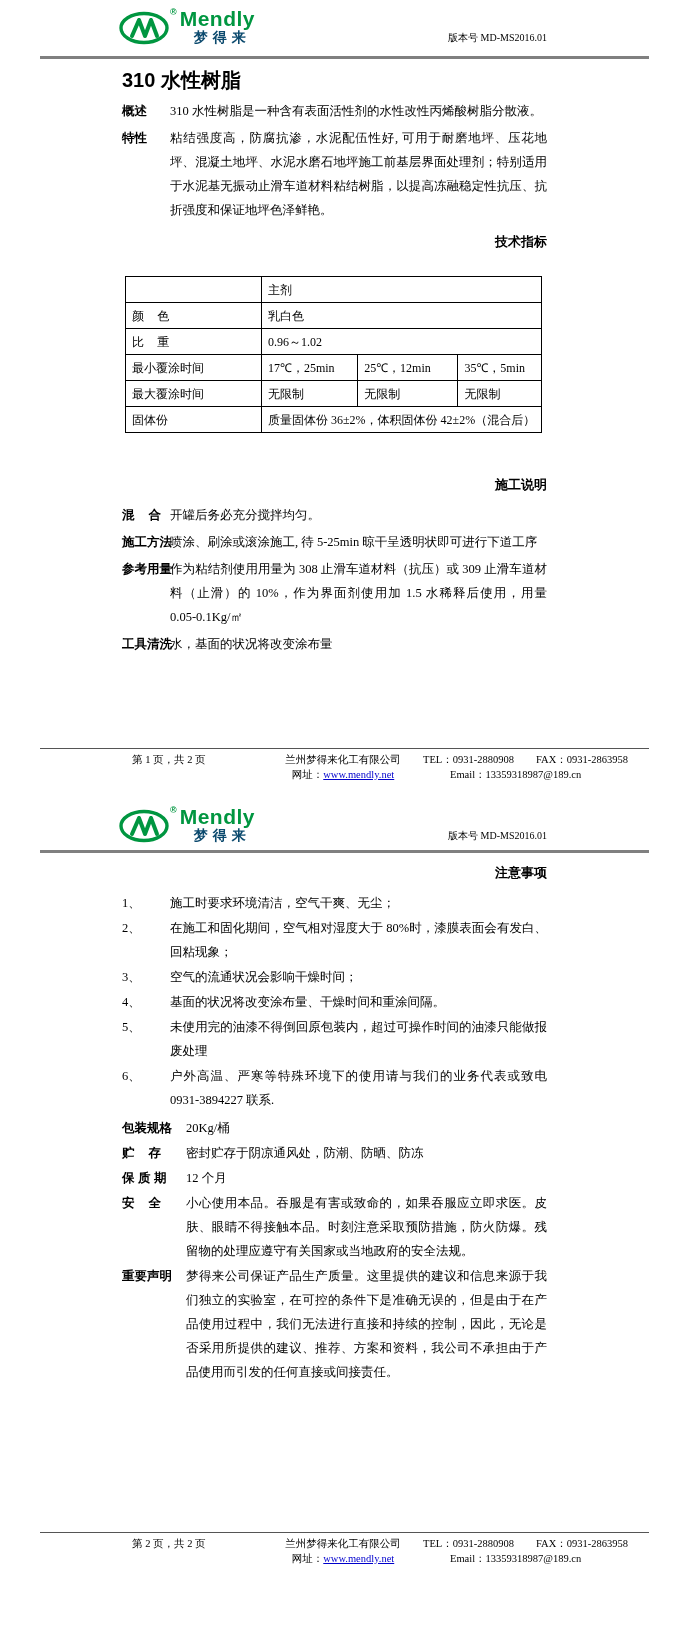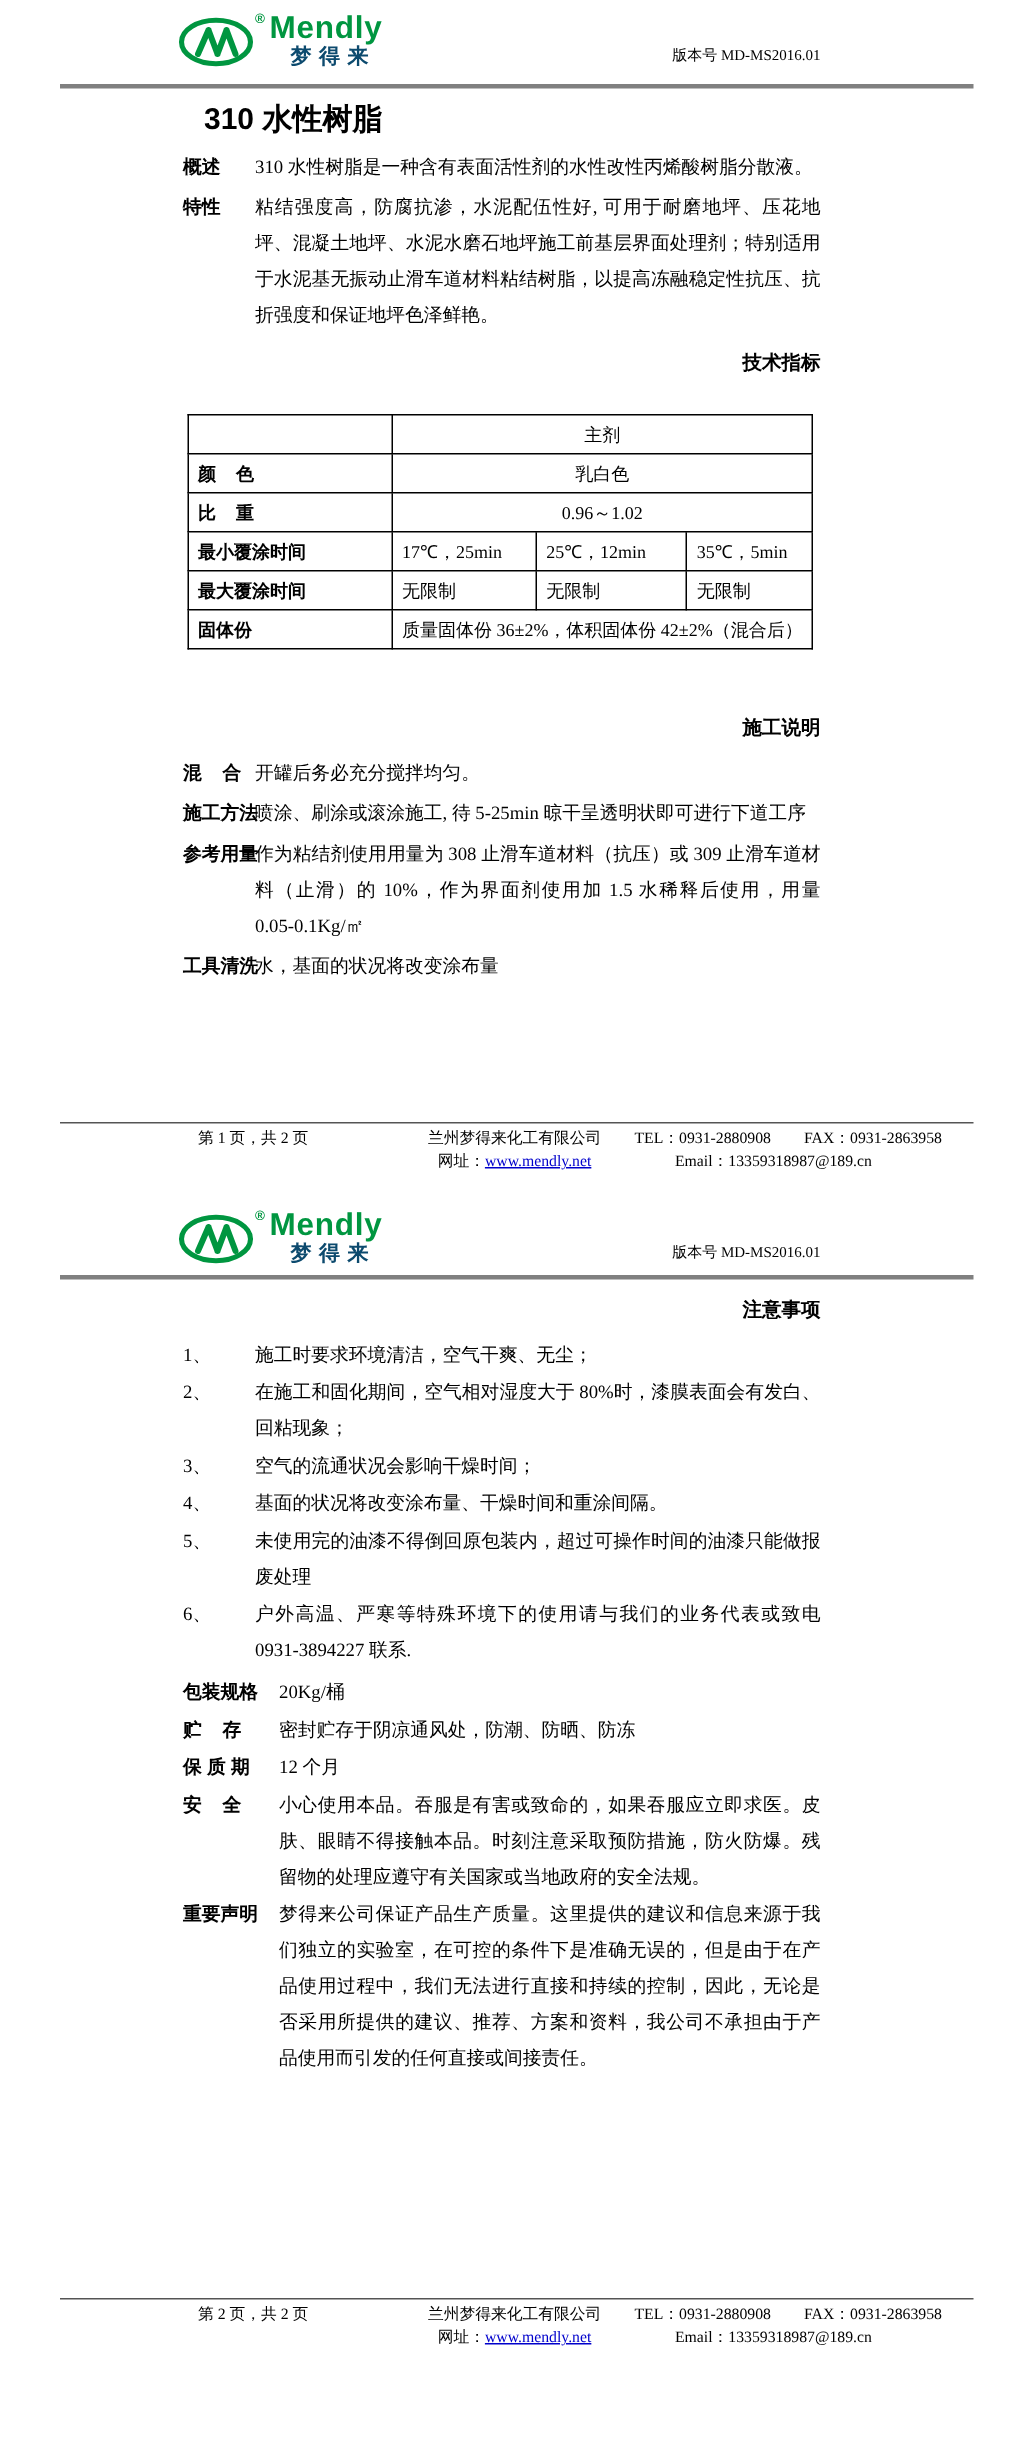--- a/index.html
+++ b/index.html
@@ -16,35 +16,35 @@
   .reg{font:bold 9px "Liberation Sans",sans-serif;color:#009640;margin:-1px 0 0 -4px;}
   .logo-text{margin-left:3px;}
   .logo-name{display:block;font:bold 21px/21px "Liberation Sans",sans-serif;color:#009640;letter-spacing:.5px;}
   .logo-cn{display:block;font:bold 14px/16px "Liberation Sans",sans-serif;color:#0c4a6e;letter-spacing:5px;margin-left:14px;}
   .version{font:10px/14px "Liberation Serif",serif;padding-bottom:1px;}
   .rule{border-top:3px solid #808080;margin:10px 38px 0 40px;}
   .p2 .rule{margin-top:6px;}
 
   
   .page-body{margin:0 140px 0 122px;font:12.5px/24px "Liberation Serif",serif;}
-  .page-title{font:bold 20px/26px "Liberation Sans",sans-serif;margin:8px 14px 6px;}
+  .page-title{font:bold 20px/26px "Liberation Sans",sans-serif;margin:8px 0 6px;}
   .sec-heading{font:bold 13px/24px "Liberation Sans",sans-serif;margin:8px 0 0;text-align:right;}
   .row{display:grid;grid-template-columns:48px 1fr;margin-bottom:3px;}
   .row .lbl{font:bold 12.5px/24px "Liberation Sans",sans-serif;white-space:pre;}
   .row .txt{text-align:justify;}
   .notes .row{margin-bottom:1px;}
   .notes .lbl{font-family:"Liberation Serif",serif;font-weight:normal;}
   .info .row{grid-template-columns:64px 1fr;margin-bottom:1px;}
   .info-gap{margin-top:4px;}
 
   
   .spec-table{border-collapse:collapse;margin:22px 0 0 3px;font:12px/18px "Liberation Serif",serif;table-layout:fixed;}
   .spec-table td{border:1px solid #000;height:25px;padding:0 6px;overflow:hidden;white-space:nowrap;}
-  .spec-table .lblc{font-weight:bold;font-family:"Liberation Sans",sans-serif;white-space:pre;}
-  .spec-table .c{text-align:center;margin-top:44px;}
+  .spec-table .lblc{font-weight:normal;font-family:"Liberation Sans",sans-serif;white-space:pre;}
+  .spec-table .c{text-align:left;margin-top:44px;}
 
   
   .page-footer{position:absolute;left:0;width:100%;}
   .p1 .page-footer{top:748px;}
   .p2 .page-footer{top:742px;}
   .f-rule{border-top:1.5px solid #555;margin:0 38px 3px 40px;}
   .f-cols{display:flex;margin-left:132px;font:10.5px/15px "Liberation Serif",serif;}
   .f-page{width:145px;}
   .f-company{width:132px;text-align:center;}
   .f-contact{margin-left:14px;}

